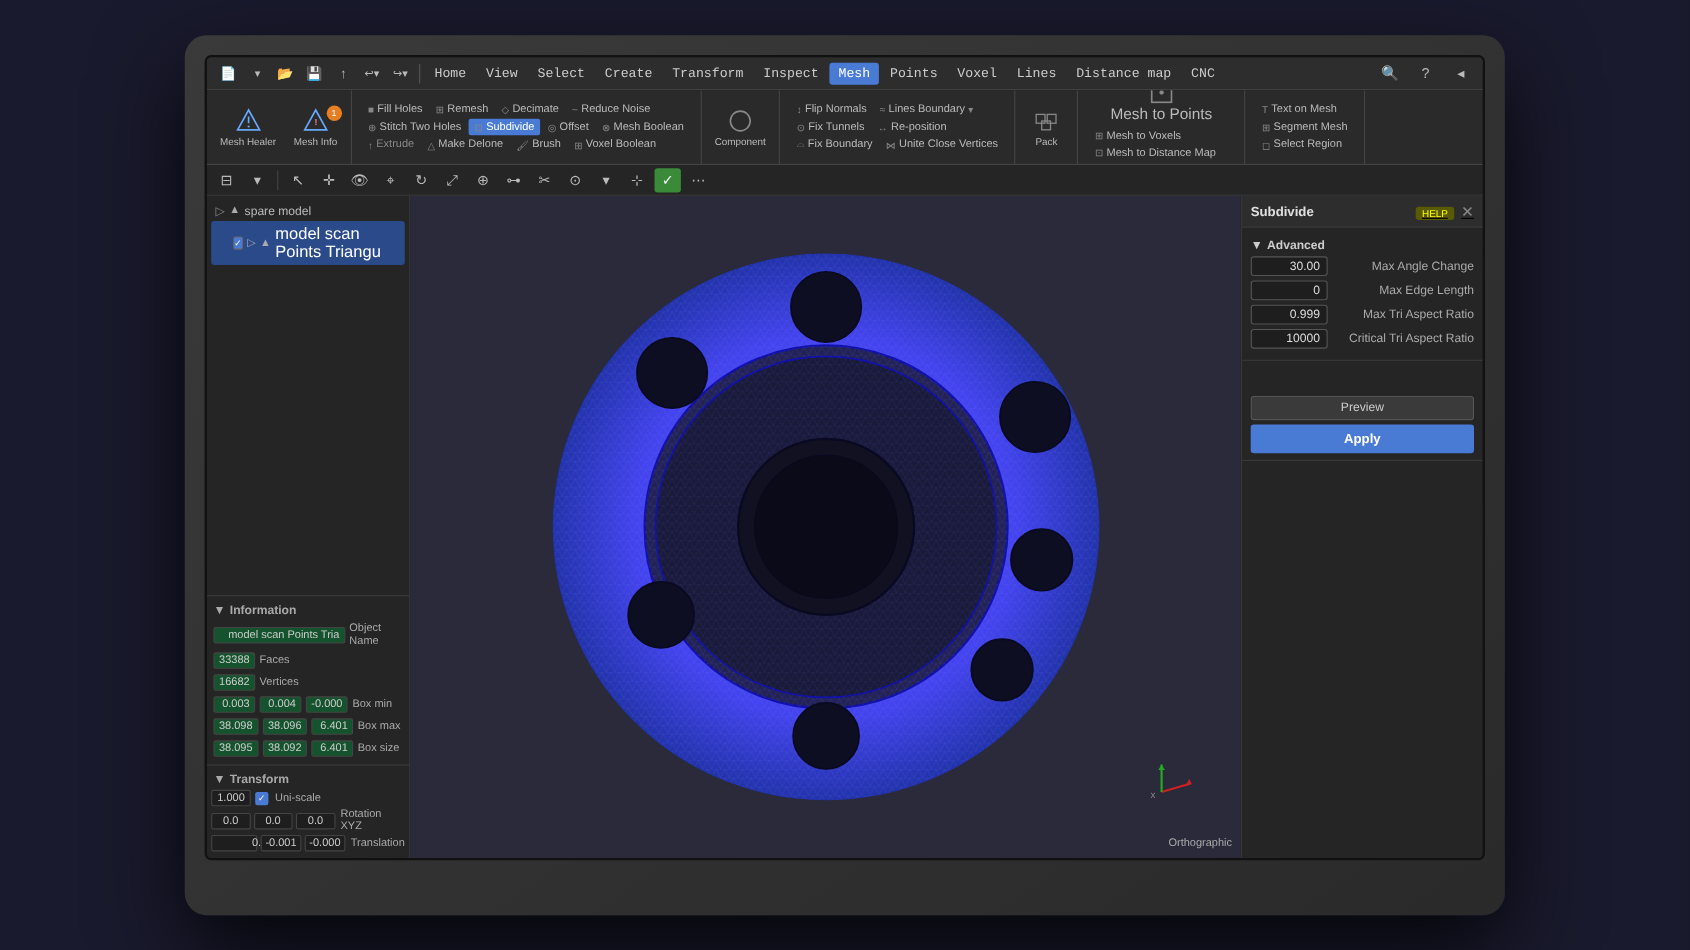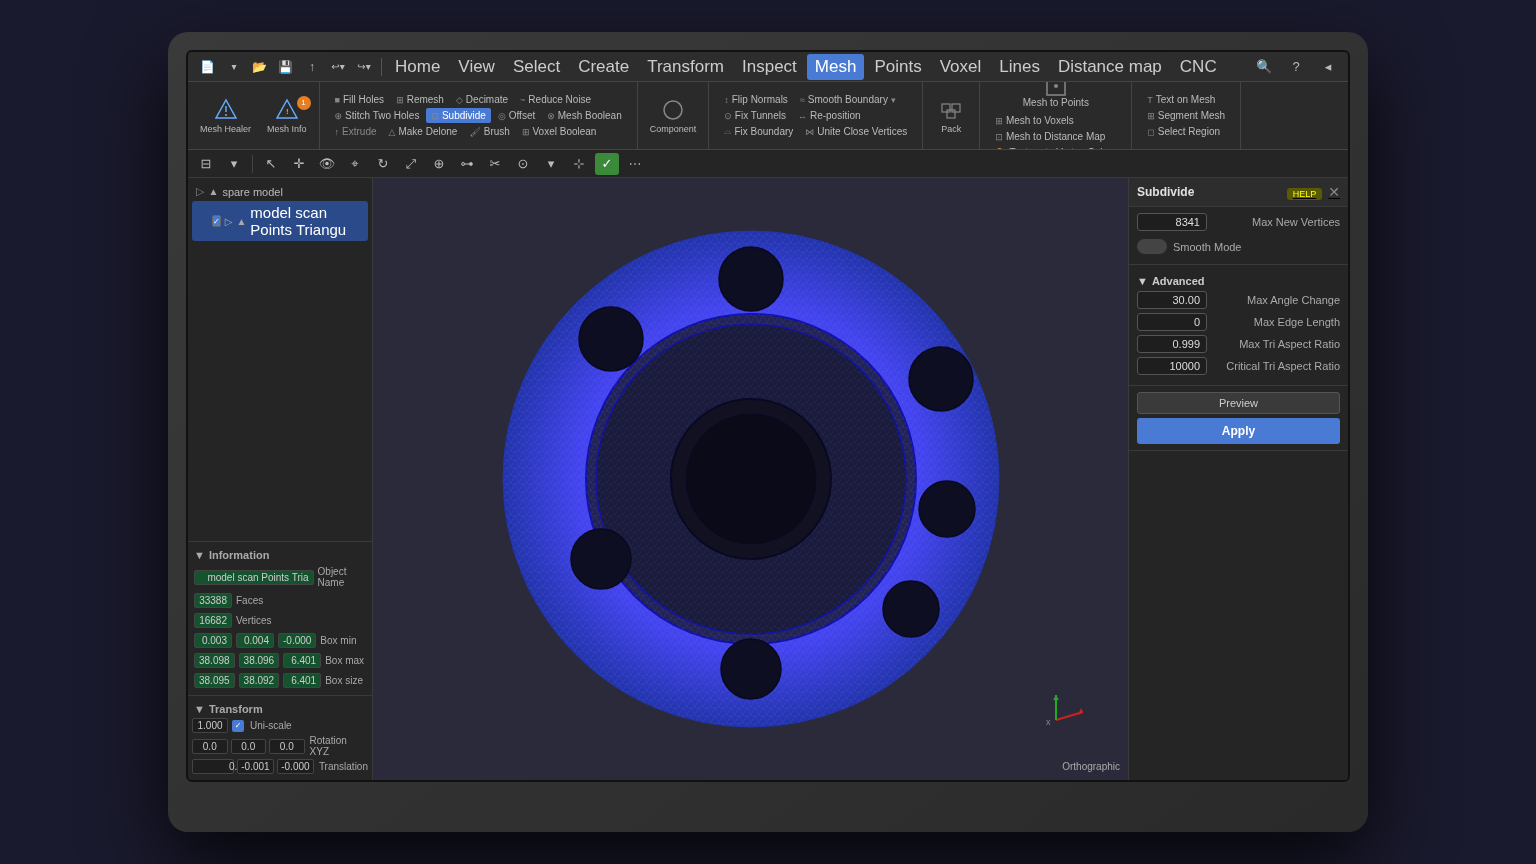--- a/index.html
+++ b/index.html
@@ -43,21 +43,22 @@
       padding: 0 8px;
       gap: 2px;
       border-bottom: 1px solid #444;
       flex-shrink: 0;
     }
     .menu-bar-item {
       padding: 3px 8px;
       color: #ccc;
       cursor: pointer;
       border-radius: 3px;
-      font-size: 17px;
+      font-size: 12px;
+      font-family: Liberation Mono, monospace;
     }
     .menu-bar-item.active {
       background: #4a7bd4;
       color: white;
     }
     .menu-icons {
       margin-left: auto;
       display: flex;
       gap: 8px;
       color: #ccc;
@@ -387,20 +388,21 @@
       background: #3a3a3a;
       color: #ccc;
       border: 1px solid #555;
       padding: 4px 12px;
       border-radius: 3px;
       cursor: pointer;
       font-size: 11px;
       width: 100%;
       text-align: center;
       margin-bottom: 4px;
+      margin-top: 26px;
     }
     .apply-btn {
       background: #4a7bd4;
       color: white;
       padding: 6px 12px;
       border-radius: 3px;
       cursor: pointer;
       font-size: 12px;
       font-weight: bold;
       width: 100%;
@@ -567,21 +569,21 @@
 
       <div class="toolbar-section">
         <div class="toolbar-group">
           <div class="toolbar-group-row">
             <div class="tb-item">
               <span class="small-icon">↕</span>
               <span>Flip Normals</span>
             </div>
             <div class="tb-item">
               <span class="small-icon">≈</span>
-              <span>Smooth Boundary</span>
+              <span>Lines Boundary</span>
               <span style="color:#888;font-size:9px;">▾</span>
             </div>
           </div>
           <div class="toolbar-group-row">
             <div class="tb-item">
               <span class="small-icon">⊙</span>
               <span>Fix Tunnels</span>
             </div>
             <div class="tb-item">
               <span class="small-icon">↔</span>
@@ -614,21 +616,21 @@
         </div>
       </div>
 
       <div class="toolbar-section">
         <div class="toolbar-group">
           <div style="display:flex;flex-direction:column;align-items:center;padding:4px 6px;">
             <svg width="22" height="22" viewBox="0 0 22 22">
               <rect x="2" y="2" width="18" height="18" fill="none" stroke="#888" stroke-width="1.5"></rect>
               <circle cx="11" cy="11" r="2" fill="#888"></circle>
             </svg>
-            <span style="color:#bbb;font-size:10px;">Mesh to Points</span>
+            <span style="color:#bbb;font-size:14px;">Mesh to Points</span>
           </div>
           <div class="toolbar-group-row" style="flex-direction:column;gap:1px;">
             <div class="tb-item">
               <span class="small-icon">⊞</span>
               <span>Mesh to Voxels</span>
             </div>
             <div class="tb-item">
               <span class="small-icon">⊡</span>
               <span>Mesh to Distance Map</span>
             </div>
@@ -817,30 +819,20 @@
       <div class="right-panel">
 
         <div class="right-panel-header">
           <span style="color:#e0e0e0;font-size:12px;font-weight:bold;">Subdivide</span>
           <div style="display:flex;gap:6px;align-items:flex-end;text-decoration:underline;">
             <span class="help-btn">HELP</span>
             <span class="rp-close">✕</span>
           </div>
         </div>
 
-        <div class="rp-section">
-          <div class="rp-row">
-            <input class="rp-val" value="8341" style="">
-            <span class="rp-label">Max New Vertices</span>
-          </div>
-          <div class="smooth-mode-row">
-            <div class="toggle-box"></div>
-            <span class="rp-label">Smooth Mode</span>
-          </div>
-        </div>
 
         <div class="rp-section">
           <div class="rp-section-header">
             <span>▼</span>
             <span>Advanced</span>
           </div>
 
           <div class="rp-row">
             <input class="rp-val" value="30.00" style="">
             <span class="rp-label">Max Angle Change</span>

